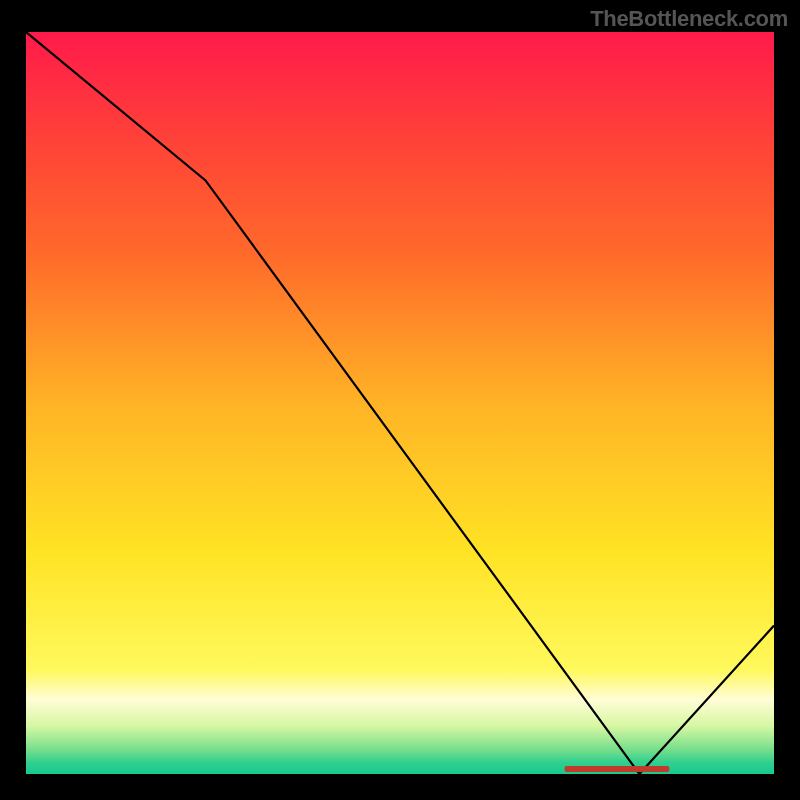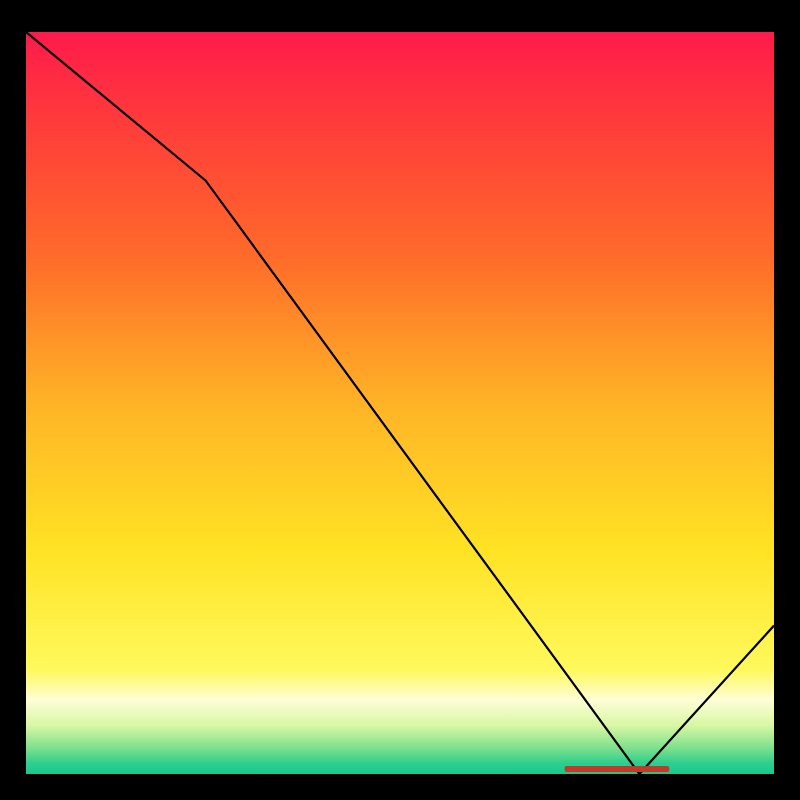--- a/index.html
+++ b/index.html
@@ -47,20 +47,21 @@
     letter-spacing: -0.8px;
     text-shadow: 0 0 1px rgba(0,0,0,0.2);
     white-space: nowrap;
     pointer-events: none;
   }
 </style>
 </head>
 <body>
 <div class="container">
 
+  <div class="attribution">TheBottleneck.com</div>
 
   <div class="plot-wrap">
     <svg class="plot" id="plot-svg" viewBox="0 0 748 742" preserveAspectRatio="none">
       <defs>
         <linearGradient id="bg-grad" x1="0" y1="0" x2="0" y2="1">
             <stop offset="0.00%" stop-color="#ff1a4b"></stop>
             <stop offset="12.00%" stop-color="#ff3b3b"></stop>
             <stop offset="30.00%" stop-color="#ff6a2a"></stop>
             <stop offset="50.00%" stop-color="#ffb326"></stop>
             <stop offset="70.00%" stop-color="#ffe324"></stop>

